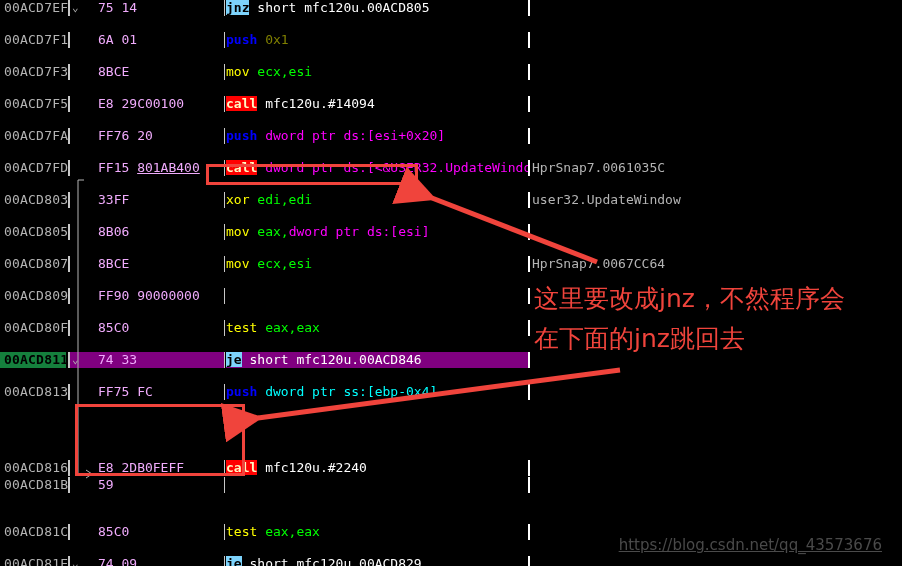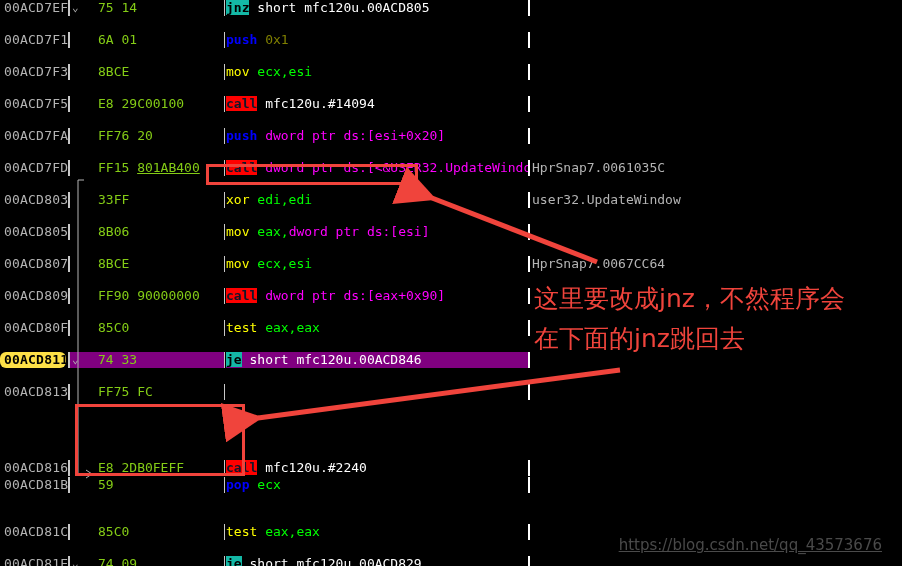--- a/index.html
+++ b/index.html
@@ -8,50 +8,50 @@
     font-family:"DejaVu Sans Mono","Liberation Mono",monospace;
   }
   #disasm{
     position:absolute;left:0;top:0;width:832px;height:566px;
     background:#000;
   }
   .row{
     position:relative;height:16px;line-height:16px;font-size:13px;
     white-space:pre;
   }
-  .row.sel .addr{background:#fde047;color:#000;font-weight:bold;border-radius:6px;}
+  .row.sel .addr{background:#15803d;color:#000;font-weight:bold;}
   .row.sel .jmpcol,.row.sel .bytes,.row.sel .disasm{background:#800080;}
   .addr{
     position:absolute;left:0;top:0;width:66px;height:16px;
     color:#b4b4b4;padding-left:4px;box-sizing:border-box;
     letter-spacing:0.2px;
   }
   .vline1{position:absolute;left:68px;top:0;width:2px;height:16px;background:#c8c8c8;}
   .jmpcol{
     position:absolute;left:70px;top:0;width:28px;height:16px;
   }
   .bytes{
     position:absolute;left:98px;top:0;width:126px;height:16px;
-    color:#84cc16;overflow:hidden;
+    color:#f0abfc;overflow:hidden;
   }
   .bytes u{text-decoration:underline;}
   .vline2{position:absolute;left:224px;top:0;width:1px;height:16px;background:#c8c8c8;}
   .disasm{
     position:absolute;left:226px;top:0;width:302px;height:16px;
     overflow:hidden;
   }
   .vline3{position:absolute;left:528px;top:0;width:2px;height:16px;background:#ffffff;}
   .cmt{
     position:absolute;left:532px;top:0;height:16px;color:#b4b4b4;
   }
   
   .mn-yel{color:#ffff00;}
   .mn-blue{color:#0000ff;font-weight:bold;margin-top:8px;}
-  .mn-call{background:#ff0000;color:#0f172a;font-weight:bold;text-align:center;}
-  .mn-jmp{background:#14b8a6;color:#000000;font-weight:bold;}
+  .mn-call{background:#ff0000;color:#fef9c3;font-weight:bold;text-align:center;}
+  .mn-jmp{background:#7dd3fc;color:#000000;font-weight:bold;}
   .reg{color:#00ff00;}
   .mem{color:#ff00ff;}
   .ss{color:#00ffff;}
   .num{color:#808000;}
   .wht{color:#ffffff;}
 
   
   .ja{position:absolute;font-size:11px;color:#b4b4b4;line-height:16px;}
 
   
@@ -77,26 +77,26 @@
 <div id="disasm">
     <div class="row" style="top: 0px;"><span class="addr">00ACD7EF</span><span class="vline1"></span><span class="jmpcol"><span class="ja" style="left: 2px;">⌄</span></span><span class="bytes">75 14</span><span class="vline2"></span><span class="disasm"><span class="mn-jmp">jnz</span><span class="wht"> short mfc120u.00ACD805</span></span><span class="vline3"></span></div>
     <div class="row" style="top: 16px;"><span class="addr">00ACD7F1</span><span class="vline1"></span><span class="jmpcol"></span><span class="bytes">6A 01</span><span class="vline2"></span><span class="disasm"><span class="mn-blue">push</span><span class="wht"> </span><span class="num">0x1</span></span><span class="vline3"></span></div>
     <div class="row" style="top: 32px;"><span class="addr">00ACD7F3</span><span class="vline1"></span><span class="jmpcol"></span><span class="bytes">8BCE</span><span class="vline2"></span><span class="disasm"><span class="mn-yel">mov</span><span class="wht"> </span><span class="reg">ecx,esi</span></span><span class="vline3"></span></div>
     <div class="row" style="top: 48px;"><span class="addr">00ACD7F5</span><span class="vline1"></span><span class="jmpcol"></span><span class="bytes">E8 29C00100</span><span class="vline2"></span><span class="disasm"><span class="mn-call">call</span><span class="wht"> mfc120u.#14094</span></span><span class="vline3"></span></div>
     <div class="row" style="top: 64px;"><span class="addr">00ACD7FA</span><span class="vline1"></span><span class="jmpcol"></span><span class="bytes">FF76 20</span><span class="vline2"></span><span class="disasm"><span class="mn-blue">push</span><span class="mem"> dword ptr ds:[esi+0x20]</span></span><span class="vline3"></span></div>
     <div class="row" style="top: 80px;"><span class="addr">00ACD7FD</span><span class="vline1"></span><span class="jmpcol"></span><span class="bytes">FF15 <u>801AB400</u></span><span class="vline2"></span><span class="disasm"><span class="mn-call">call</span><span class="mem"> dword ptr ds:[&lt;&amp;USER32.UpdateWindow&gt;]</span></span><span class="vline3"></span><span class="cmt">HprSnap7.0061035C</span></div>
     <div class="row" style="top: 96px;"><span class="addr">00ACD803</span><span class="vline1"></span><span class="jmpcol"></span><span class="bytes">33FF</span><span class="vline2"></span><span class="disasm"><span class="mn-yel">xor</span><span class="wht"> </span><span class="reg">edi,edi</span></span><span class="vline3"></span><span class="cmt">user32.UpdateWindow</span></div>
     <div class="row" style="top: 112px;"><span class="addr">00ACD805</span><span class="vline1"></span><span class="jmpcol"></span><span class="bytes">8B06</span><span class="vline2"></span><span class="disasm"><span class="mn-yel">mov</span><span class="wht"> </span><span class="reg">eax,</span><span class="mem">dword ptr ds:[esi]</span></span><span class="vline3"></span></div>
     <div class="row" style="top: 128px;"><span class="addr">00ACD807</span><span class="vline1"></span><span class="jmpcol"></span><span class="bytes">8BCE</span><span class="vline2"></span><span class="disasm"><span class="mn-yel">mov</span><span class="wht"> </span><span class="reg">ecx,esi</span></span><span class="vline3"></span><span class="cmt">HprSnap7.0067CC64</span></div>
-    <div class="row" style="top: 144px;"><span class="addr">00ACD809</span><span class="vline1"></span><span class="jmpcol"></span><span class="bytes">FF90 90000000</span><span class="vline2"></span><span class="disasm"><span class="mn-call">call</span><span class="mem"> dword ptr ds:[eax+0x90]</span></span><span class="vline3"></span></div>
+    <div class="row" style="top: 144px;"><span class="addr">00ACD809</span><span class="vline1"></span><span class="jmpcol"></span><span class="bytes">FF90 90000000</span><span class="vline2"></span><span class="vline3"></span></div>
     <div class="row" style="top: 160px;"><span class="addr">00ACD80F</span><span class="vline1"></span><span class="jmpcol"></span><span class="bytes">85C0</span><span class="vline2"></span><span class="disasm"><span class="mn-yel">test</span><span class="wht"> </span><span class="reg">eax,eax</span></span><span class="vline3"></span></div>
     <div class="row sel" style="top: 176px;"><span class="addr">00ACD811</span><span class="vline1"></span><span class="jmpcol"><span class="ja" style="left: 2px;">⌄</span></span><span class="bytes">74 33</span><span class="vline2"></span><span class="disasm"><span class="mn-jmp">je</span><span class="wht"> short mfc120u.00ACD846</span></span><span class="vline3"></span></div>
-    <div class="row" style="top: 192px;"><span class="addr">00ACD813</span><span class="vline1"></span><span class="jmpcol"></span><span class="bytes">FF75 FC</span><span class="vline2"></span><span class="vline3"></span></div>
+    <div class="row" style="top: 192px;"><span class="addr">00ACD813</span><span class="vline1"></span><span class="jmpcol"></span><span class="bytes">FF75 FC</span><span class="vline2"></span><span class="disasm"><span class="mn-blue">push</span><span class="ss"> dword ptr ss:[ebp-0x4]</span></span><span class="vline3"></span></div>
     <div class="row" style="top: 208px; margin-top: 44px;"><span class="addr">00ACD816</span><span class="vline1"></span><span class="jmpcol"></span><span class="bytes">E8 2DB0FEFF</span><span class="vline2"></span><span class="disasm"><span class="mn-call">call</span><span class="wht"> mfc120u.#2240</span></span><span class="vline3"></span></div>
-    <div class="row" style="top: 209px;"><span class="addr">00ACD81B</span><span class="vline1"></span><span class="jmpcol"></span><span class="bytes">59</span><span class="vline2"></span><span class="disasm"><span class="mn-blue">pop</span><span class="wht"> </span><span class="reg">ecx</span></span><span class="vline3"></span></div>
+    <div class="row" style="top: 209px;"><span class="addr">00ACD81B</span><span class="vline1"></span><span class="jmpcol"></span><span class="bytes">59</span><span class="vline2"></span><span class="vline3"></span></div>
     <div class="row" style="top: 240px;"><span class="addr">00ACD81C</span><span class="vline1"></span><span class="jmpcol"></span><span class="bytes">85C0</span><span class="vline2"></span><span class="disasm"><span class="mn-yel">test</span><span class="wht"> </span><span class="reg">eax,eax</span></span><span class="vline3"></span></div>
     <div class="row" style="top: 256px;"><span class="addr">00ACD81E</span><span class="vline1"></span><span class="jmpcol"><span class="ja" style="left: 2px;">⌄</span></span><span class="bytes">74 09</span><span class="vline2"></span><span class="disasm"><span class="mn-jmp">je</span><span class="wht"> short mfc120u.00ACD829</span></span><span class="vline3"></span></div>
     <div class="row" style="top: 272px;"><span class="addr">00ACD820</span><span class="vline1"></span><span class="jmpcol"></span><span class="bytes">C745 F8 010000</span><span class="vline2"></span><span class="vline3"></span></div>
   </div>
 
 <svg id="jumplines">
 
   <path d="M 84 180 L 78 180 L 78 474 L 90 474" stroke="#b4b4b4" stroke-width="1" fill="none"></path>
   <path d="M 86 470 L 92 474 L 86 478" stroke="#b4b4b4" stroke-width="1" fill="none"></path>
 </svg>

